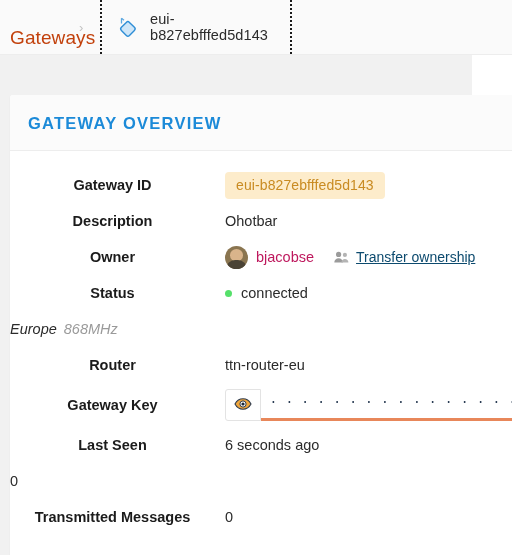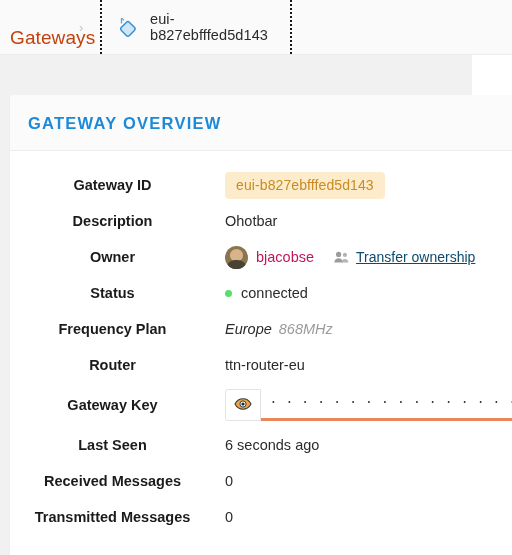--- a/index.html
+++ b/index.html
@@ -304,21 +304,20 @@
 
       <div class="row">
         <div class="row-label">Status</div>
         <div class="row-value">
           <span class="status-dot"></span>
           <span class="plain">connected</span>
         </div>
       </div>
 
       <div class="row">
-        <div class="row-label">Frequency Plan</div>
         <div class="row-value">
           <span class="freq-region">Europe</span>
           <span class="freq-band">868MHz</span>
         </div>
       </div>
 
       <div class="row">
         <div class="row-label">Router</div>
         <div class="row-value">
           <span class="plain">ttn-router-eu</span>
@@ -346,21 +345,20 @@
       </div>
 
       <div class="row">
         <div class="row-label">Last Seen</div>
         <div class="row-value">
           <span class="plain">6 seconds ago</span>
         </div>
       </div>
 
       <div class="row">
-        <div class="row-label">Received Messages</div>
         <div class="row-value">
           <span class="plain">0</span>
         </div>
       </div>
 
       <div class="row">
         <div class="row-label">Transmitted Messages</div>
         <div class="row-value">
           <span class="plain">0</span>
         </div>

